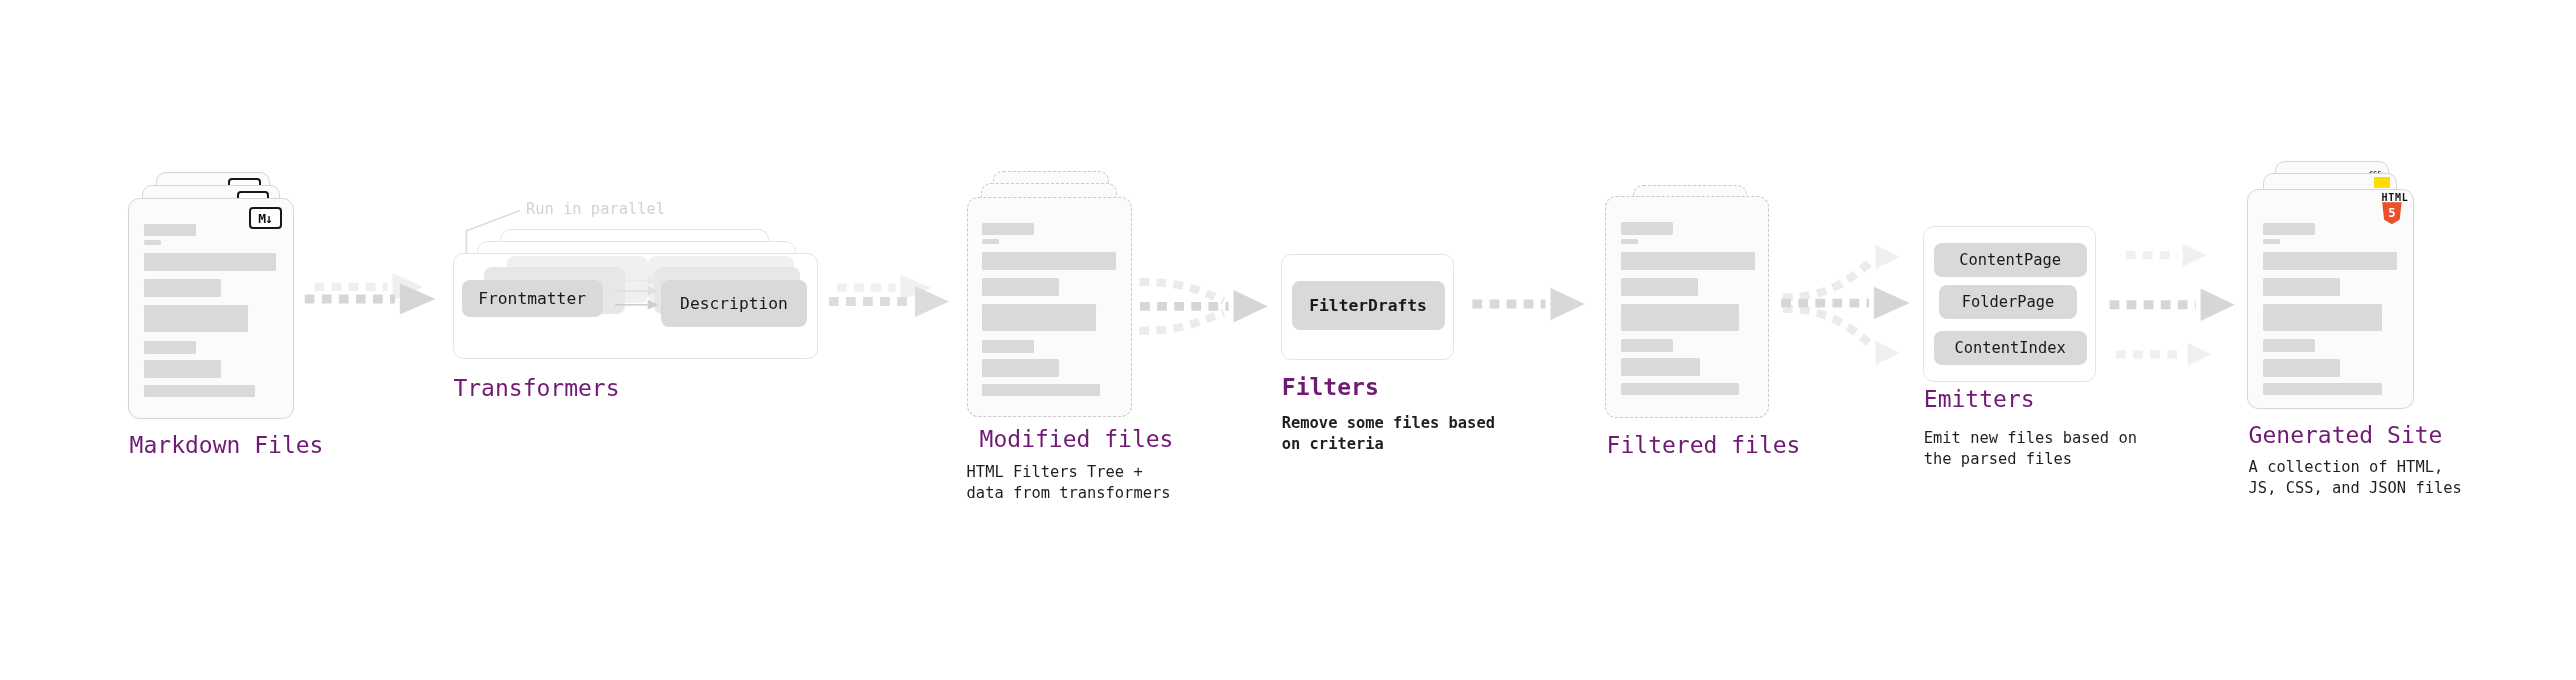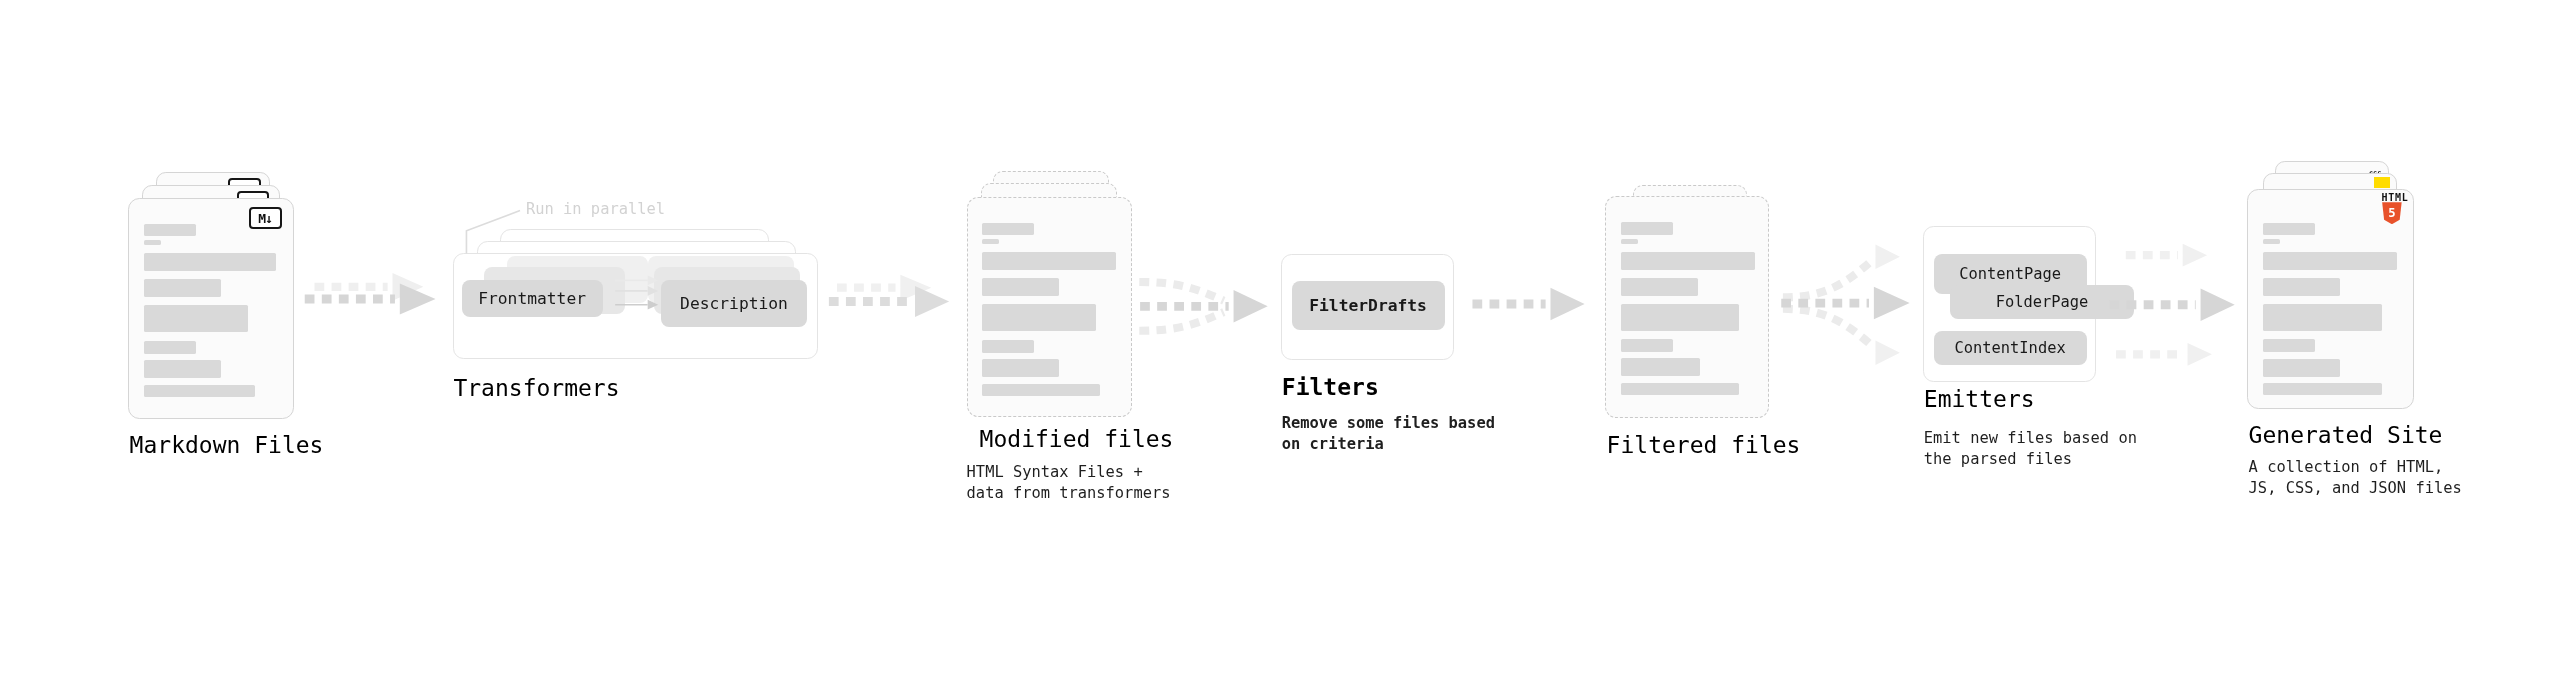--- a/index.html
+++ b/index.html
@@ -55,21 +55,21 @@
     background:#d9d9d9;
     border-radius:8.1px;
     display:flex;align-items:center;justify-content:center;
     font-size:16.3px;color:#191919;
     white-space:nowrap;
   }
   .chip.ghost1{background:#e7e7e7;}
   .chip.ghost2{background:#f0f0f0;}
   .title{
     position:absolute;
-    font-size:23px;color:#000000;
+    font-size:23px;color:#701a75;
     white-space:nowrap;
   }
   .desc{
     position:absolute;
     font-size:15.4px;line-height:23px;color:#1f1f1f;
     white-space:nowrap;
   }
   .desc .line{display:block;}
   .desc .bullet{display:block;padding-left:9px;}
   .note{
@@ -152,21 +152,21 @@
         <div class="b" style="width:134px;height:18px;margin-bottom:8.1px;"></div>
         <div class="b" style="width:77px;height:18px;margin-bottom:8.1px;"></div>
         <div class="b" style="width:114px;height:27px;margin-bottom:8.1px;"></div>
         <div class="b" style="width:52px;height:13px;margin-bottom:6.5px;"></div>
         <div class="b" style="width:77px;height:18px;margin-bottom:6.5px;"></div>
         <div class="b" style="width:118px;height:12.2px;"></div>
       </div>
     </div>
     <div class="title" style="left:1.6px;top:255px;padding-left:13px;">Modified files</div>
     <div class="desc" style="left:1.6px;top:291px;line-height:21px;">
-      <span class="line">HTML Syntax Files +</span>
+      <span class="line">HTML Filters Tree +</span>
       <span class="line">data from transformers</span>
     </div>
   </div>
 
   <div class="stage" style="left:1281px;top:254px;width:244px;height:211px;font-weight:bold;">
     <div class="frame" style="left:0px;top:0px;width:173px;height:106px;"></div>
     <div class="chip" style="left:10.6px;top:27px;width:153px;height:49px;">FilterDrafts</div>
     <div class="title" style="left:0.8px;top:120px;">Filters</div>
     <div class="desc" style="left:0.8px;top:159px;line-height:21px;">
       <span class="line">Remove some files based</span>
@@ -186,22 +186,22 @@
         <div class="b" style="width:52px;height:13px;margin-bottom:6.5px;"></div>
         <div class="b" style="width:79px;height:18px;margin-bottom:6.5px;"></div>
         <div class="b" style="width:118px;height:12.2px;"></div>
       </div>
     </div>
     <div class="title" style="left:1.6px;top:247px;">Filtered files</div>
   </div>
 
   <div class="stage" style="left:1923px;top:226px;width:244px;height:252px;">
     <div class="frame" style="left:0px;top:0px;width:173px;height:156px;"></div>
-    <div class="chip" style="left:10.6px;top:28px;width:153px;height:40px;font-size:15.4px;">ContentPage</div>
-    <div class="chip" style="left:27px;top:59px;width:184px;height:34px;font-size:15.4px;">FolderPage</div>
+    <div class="chip" style="left:10.6px;top:17px;width:153px;height:34px;font-size:15.4px;">ContentPage</div>
+    <div class="chip" style="left:16px;top:59px;width:138px;height:34px;font-size:15.4px;">FolderPage</div>
     <div class="chip" style="left:10.6px;top:105px;width:153px;height:34px;font-size:15.4px;">ContentIndex</div>
     <div class="title" style="left:0.8px;top:160px;">Emitters</div>
     <div class="desc" style="left:0.8px;top:202px;line-height:21px;">
       <span class="line">Emit new files based on</span>
       <span class="line">the parsed files</span>
     </div>
   </div>
 
   <div class="stage" style="left:2247px;top:161px;width:244px;height:341px;">
     <div class="doc small" style="left:28.4px;top:0px;width:114px;height:46px;">

